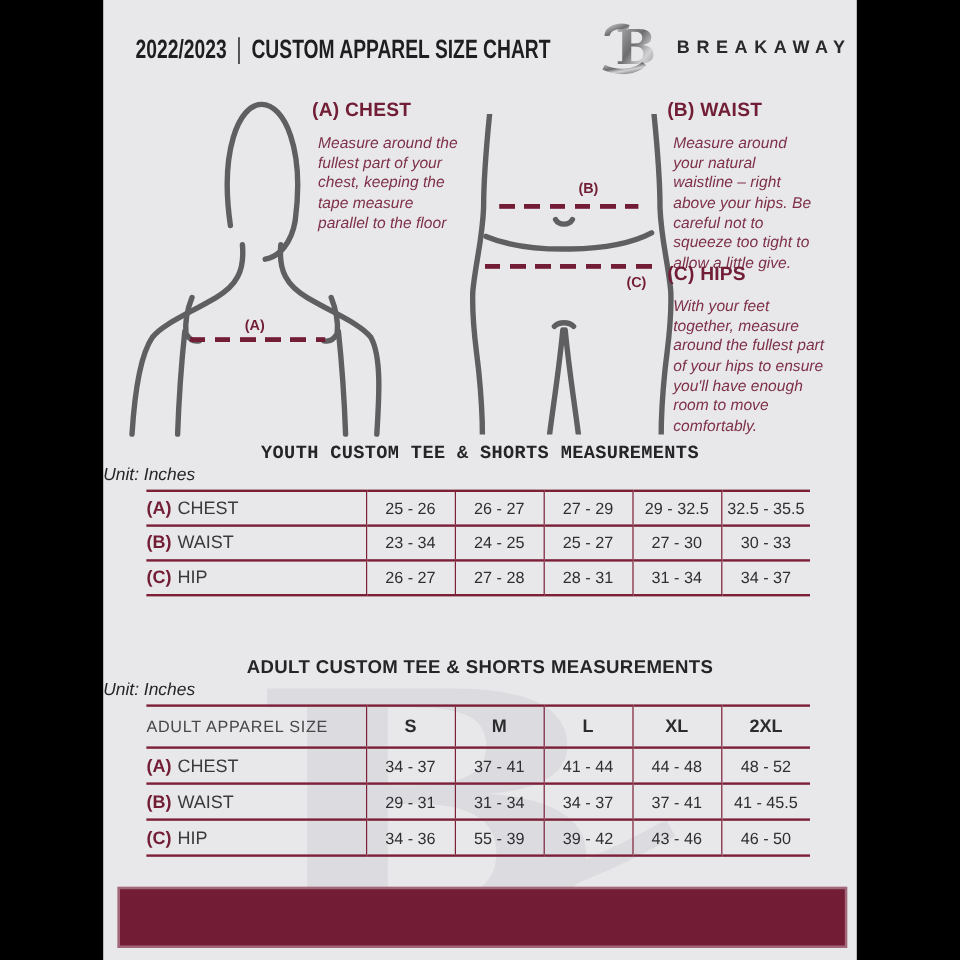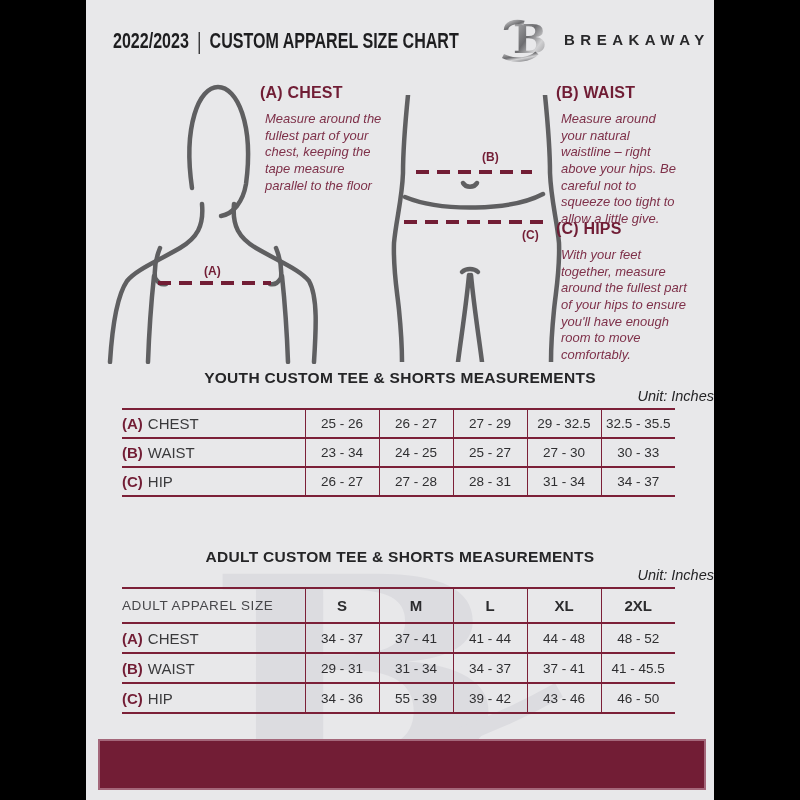--- a/index.html
+++ b/index.html
@@ -61,21 +61,21 @@
     margin:5px;font-size:13px;font-style:italic;line-height:1.28;
     color:var(--body-maroon);
   }
 
   
   .tbl-title{
     left:0;right:0;text-align:center;
     font-size:15.5px;font-weight:bold;color:#252527;letter-spacing:0.3px;z-index:1;
   }
   .tbl-unit{
-    left:0;right:0;text-align:right;
+    left:0;right:13px;text-align:left;
     font-size:14.5px;font-style:italic;color:#252527;z-index:1;
   }
   table.size-table{
     border-collapse:collapse;table-layout:fixed;width:553px;left:36px;z-index:1;
     background:transparent;
   }
   table.size-table td{border-bottom:2px solid var(--line);padding:0;}
   table.size-table tr:first-child td{border-top:2px solid var(--line);}
   table.size-table td:not(:first-child){border-left:1.6px solid var(--line);}
   td.corner{
@@ -165,21 +165,21 @@
   </div>
   <div class="abs inst" style="left:470px;top:84px;width:132px;">
     <h3>(B) WAIST</h3>
     <p>Measure around your natural waistline – right above your hips. Be careful not to squeeze too tight to allow a little give.</p>
   </div>
   <div class="abs inst" style="left:470px;top:220px;width:138px;">
     <h3>(C) HIPS</h3>
     <p>With your feet together, measure around the fullest part of your hips to ensure you'll have enough room to move comfortably.</p>
   </div>
 
-  <div class="abs tbl-title" style="top:369px;">YOUTH CUSTOM TEE &amp; SHORTS MEASUREMENTS</div>
+  <div class="abs tbl-title" style="top:369px;font-family:Liberation Mono, monospace;">YOUTH CUSTOM TEE &amp; SHORTS MEASUREMENTS</div>
   <div class="abs tbl-unit" style="top:388px;">Unit: Inches</div>
   <table class="abs size-table" id="youth-table" style="top:408px;">
     <colgroup>
         <col style="width:183px">
         <col style="width:74px">
         <col style="width:74px">
         <col style="width:74px">
         <col style="width:74px">
         <col style="width:74px">
       </colgroup>

